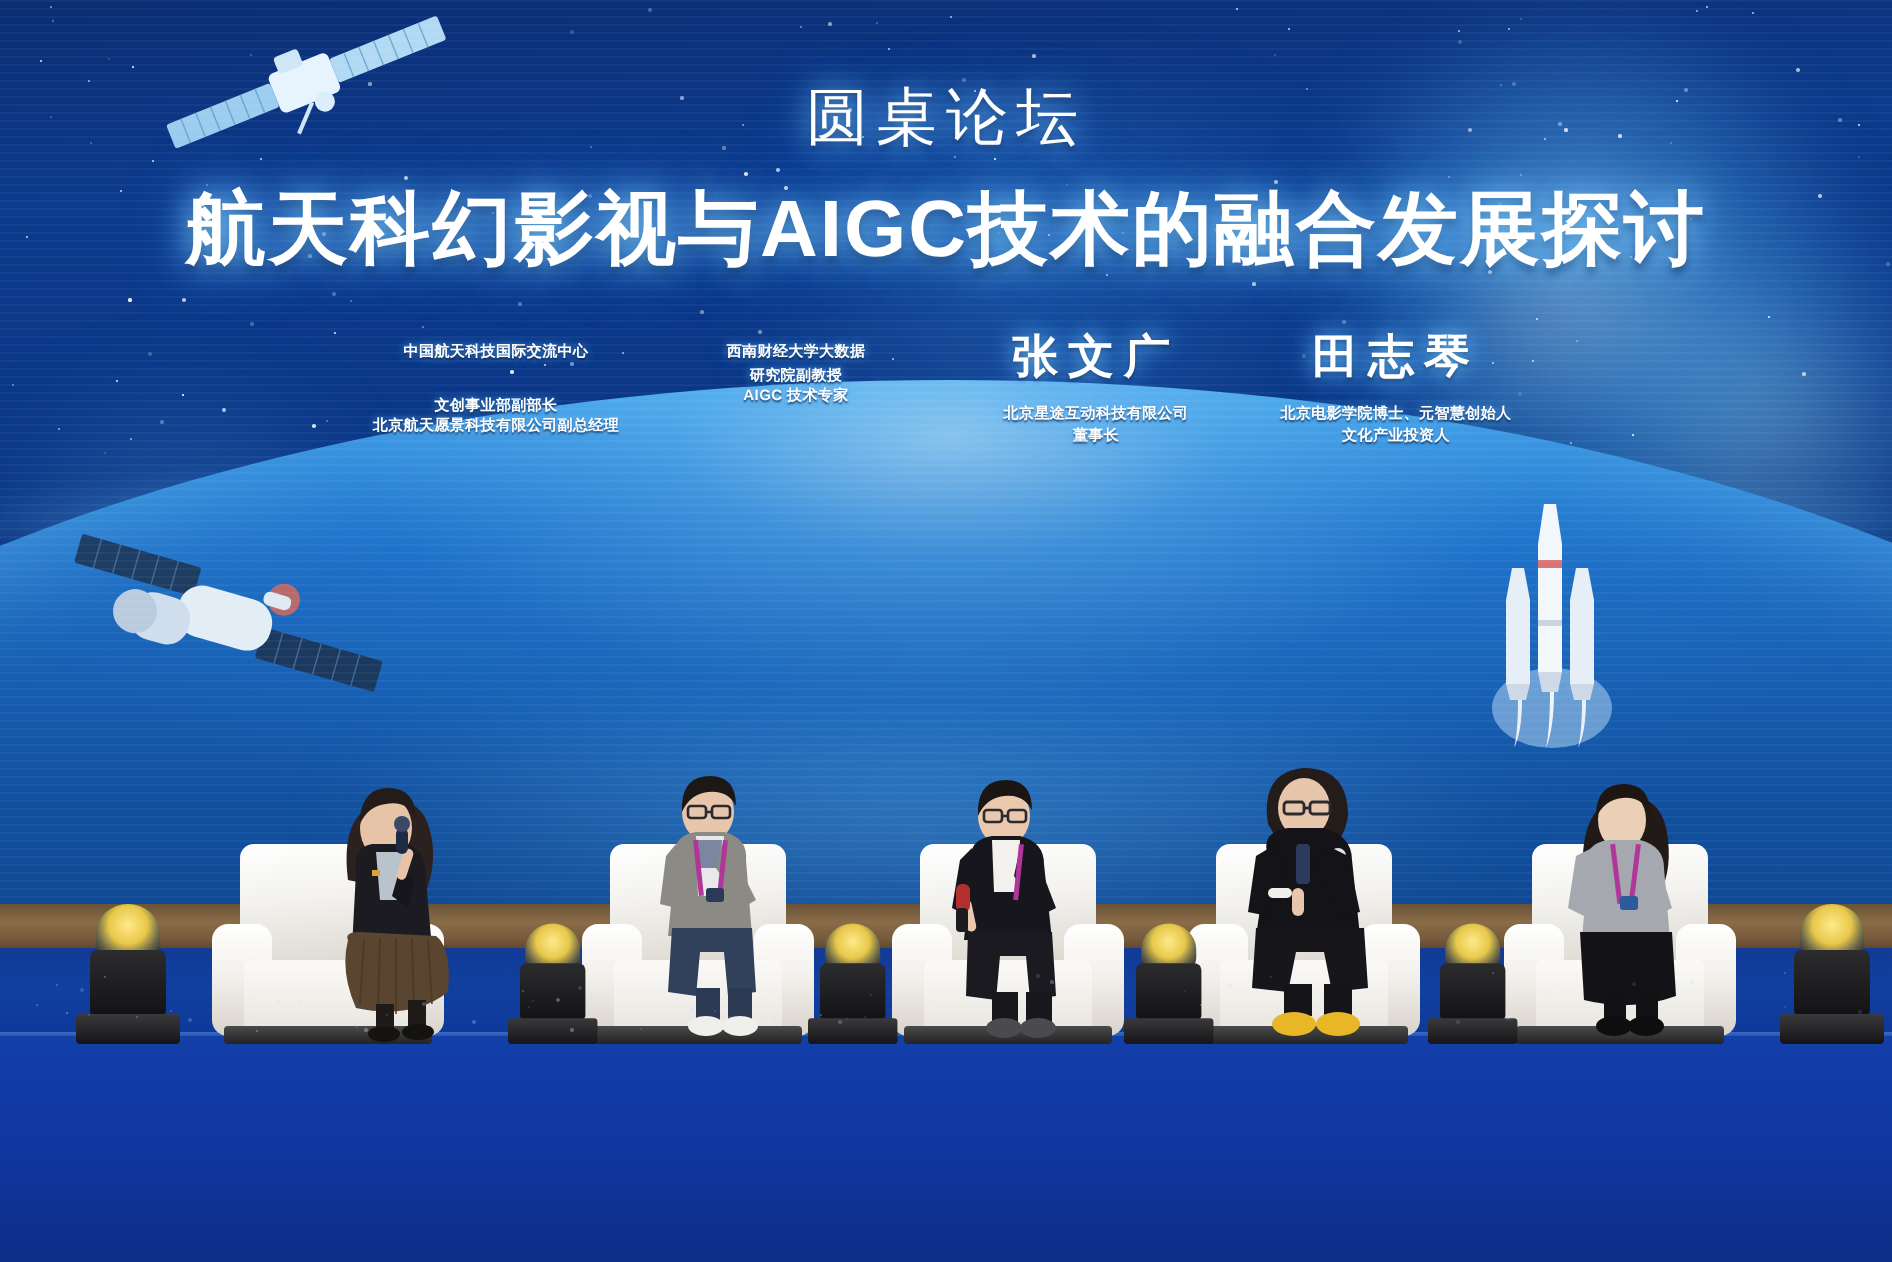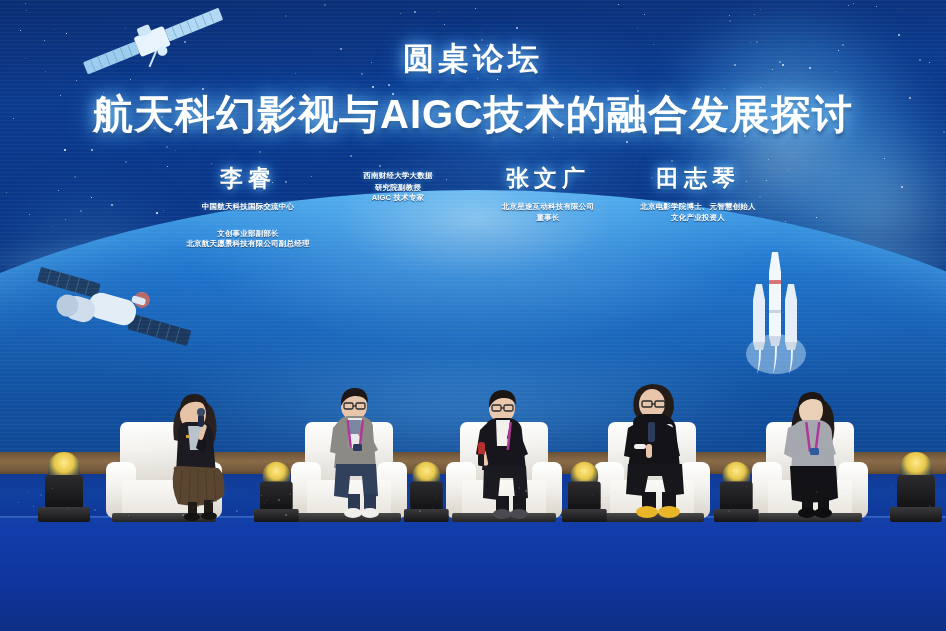--- a/index.html
+++ b/index.html
@@ -39,21 +39,21 @@
   .scanlines{
     position:absolute;left:0;top:0;width:946px;height:455px;
     background:repeating-linear-gradient(180deg,rgba(255,255,255,.045) 0px,rgba(255,255,255,.045) 1px,rgba(0,0,0,0) 1px,rgba(0,0,0,0) 4px);
   }
   .stars{position:absolute;left:0;top:0;width:946px;height:455px;}
   .st{position:absolute;background:#fff;border-radius:50%;}
 
   
   .title-wrap{position:absolute;left:0;top:38px;width:946px;text-align:center;}
   .t-main{
-    font-size:31px;font-weight:bold;color:#ffffff;letter-spacing:4px;
+    font-size:31px;font-weight:normal;color:#ffffff;letter-spacing:4px;
     text-shadow:0 0 14px rgba(120,200,255,.95),0 0 26px rgba(60,150,255,.75),0 2px 3px rgba(0,20,60,.6);
   }
   .t-sub{
     margin-top:7px;font-size:40px;font-weight:bold;color:#ffffff;letter-spacing:1px;
     text-shadow:0 0 16px rgba(130,210,255,.95),0 0 30px rgba(55,150,255,.8),0 3px 4px rgba(0,20,60,.65);
   }
 
   
   .names{position:absolute;left:0;top:163px;width:946px;display:flex;justify-content:center;}
   .pcard{width:150px;text-align:center;}
@@ -472,21 +472,20 @@
   <div class="scanlines"></div>
 
   <div class="title-wrap">
     <div class="t-main">圆桌论坛</div>
     <div class="t-sub">航天科幻影视与AIGC技术的融合发展探讨</div>
   </div>
 
   <div class="names">
 
     <div class="pcard">
-      <div class="pname">李睿</div>
       <div class="ptitle">中国航天科技国际交流中心</div>
       <div class="ptitle" style="margin-top:16px">文创事业部副部长</div>
       <div class="ptitle" style="margin-top:0">北京航天愿景科技有限公司副总经理</div>
     </div>
 
     <div class="pcard">
       <div class="ptitle">西南财经大学大数据</div>
       <div class="ptitle" style="margin-top:1px">研究院副教授</div>
       <div class="ptitle" style="margin-top:0">AIGC 技术专家</div>
     </div>

